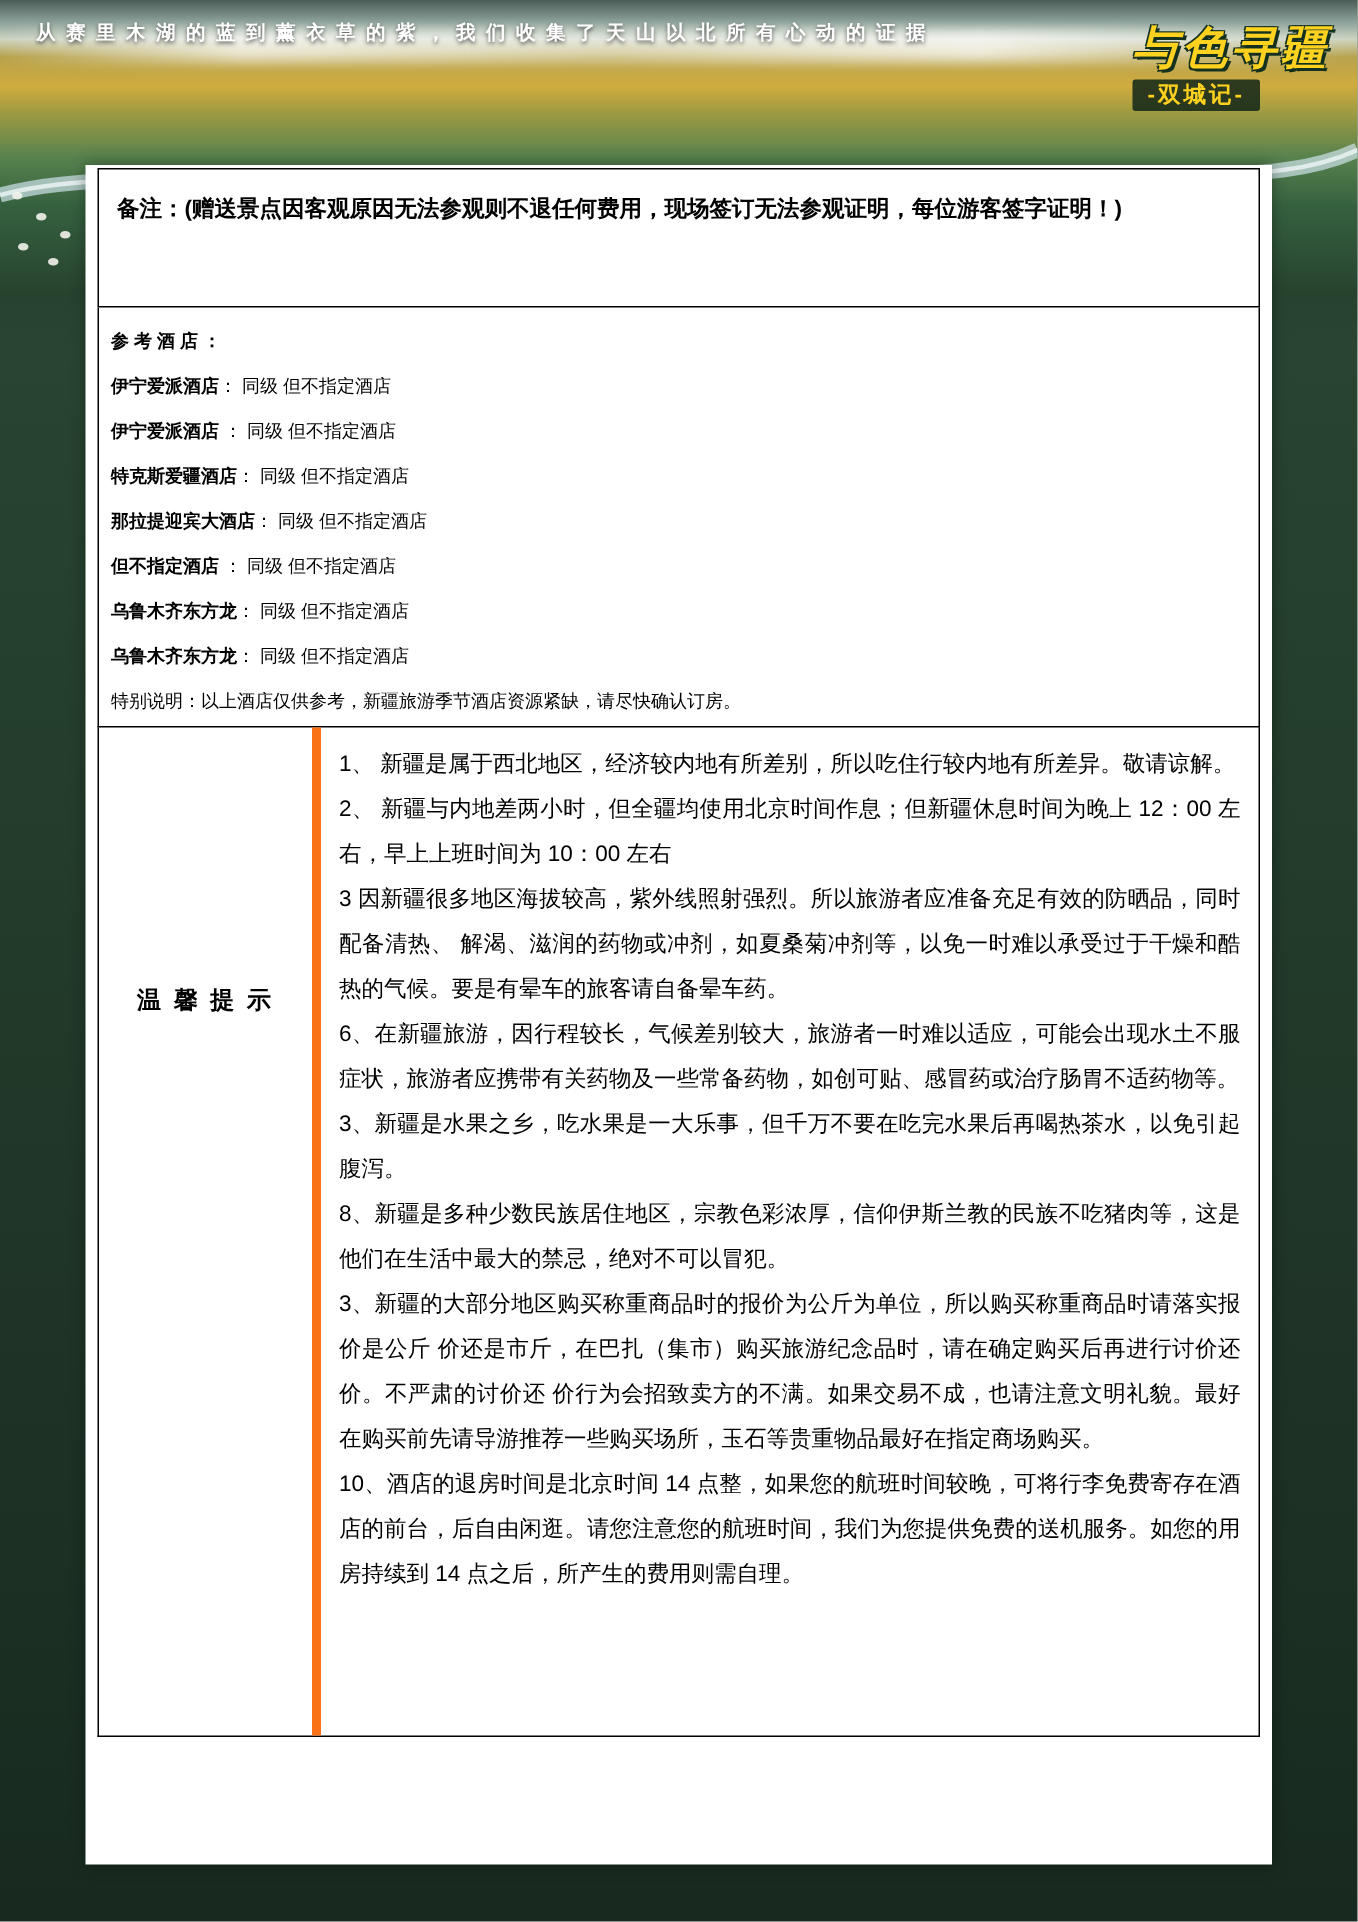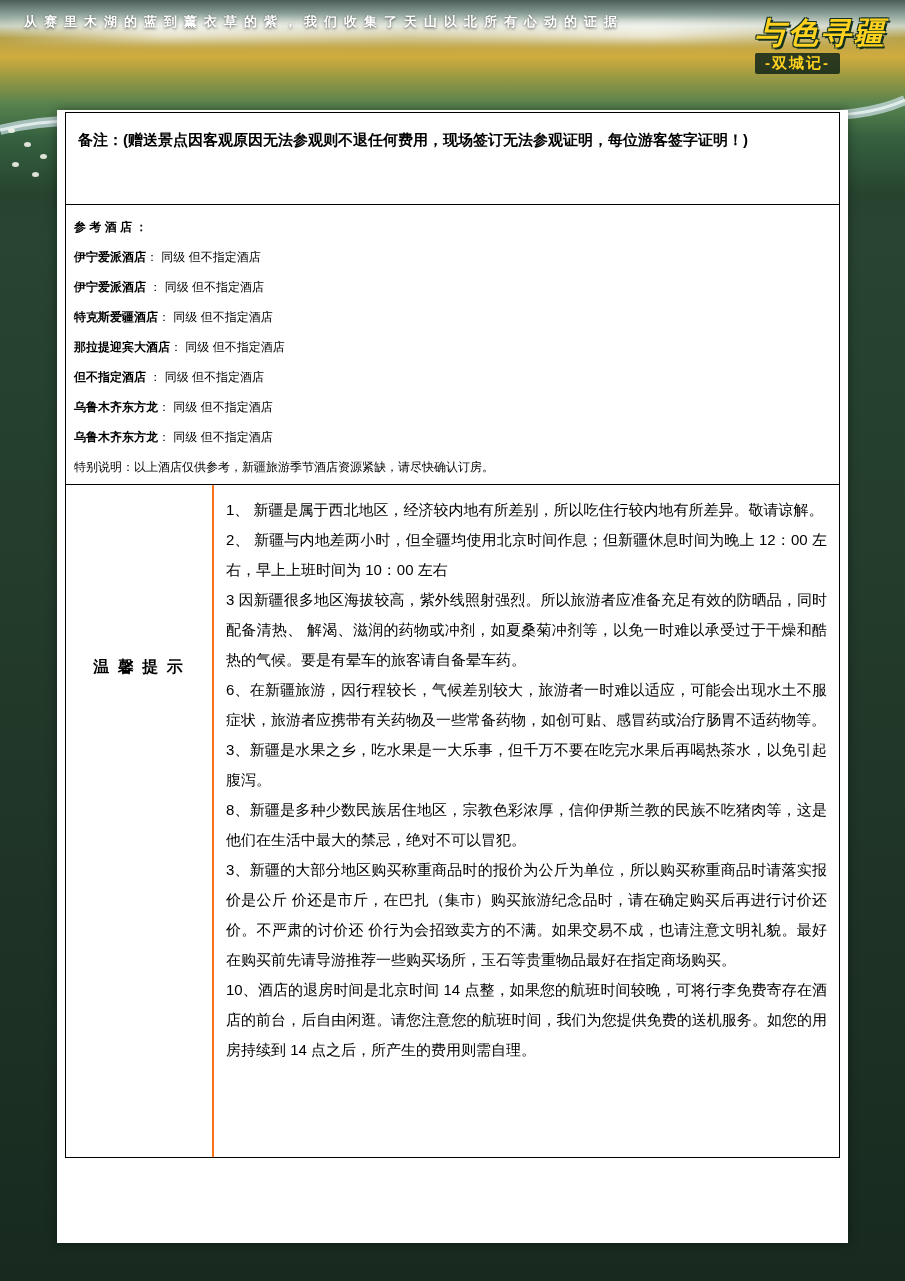--- a/index.html
+++ b/index.html
@@ -54,21 +54,21 @@
   .doc{margin:2px 8px 0 8px;color:#000;}
   .row-remark{display:flex;border:1px solid #000;min-height:93px;box-sizing:border-box;flex-direction:column;}
   .cell-empty{width:148px;border-right:1px solid #000;box-sizing:border-box;}
   .cell-remark{flex:1;padding:12px 14px 8px 12px;font-size:15px;font-weight:bold;line-height:30px;box-sizing:border-box;}
   .hotels{border:1px solid #000;border-top:none;padding:7px 8px 2px 8px;font-size:12px;line-height:30px;box-sizing:border-box;}
   .hotel-heading{font-weight:bold;}
   .hotel-line b{font-weight:bold;}
   .special-note{font-weight:normal;}
   .row-tips{display:flex;border:1px solid #000;border-top:none;box-sizing:border-box;}
   .cell-tips-label{
-    width:148px;border-right:2px solid #f97316;box-sizing:border-box;
+    width:148px;border-right:6px solid #f97316;box-sizing:border-box;
     text-align:center;padding-top:172px;font-weight:bold;font-size:16px;letter-spacing:2px;
   }
   .cell-tips-content{flex:1;padding:10px 12px 14px 12px;font-size:15px;line-height:30px;box-sizing:border-box;min-height:672px;}
   .tip-para{margin:0;text-align:justify;}
 </style>
 </head>
 <body>
 
 <div class="header">
   <div class="clouds"></div>

